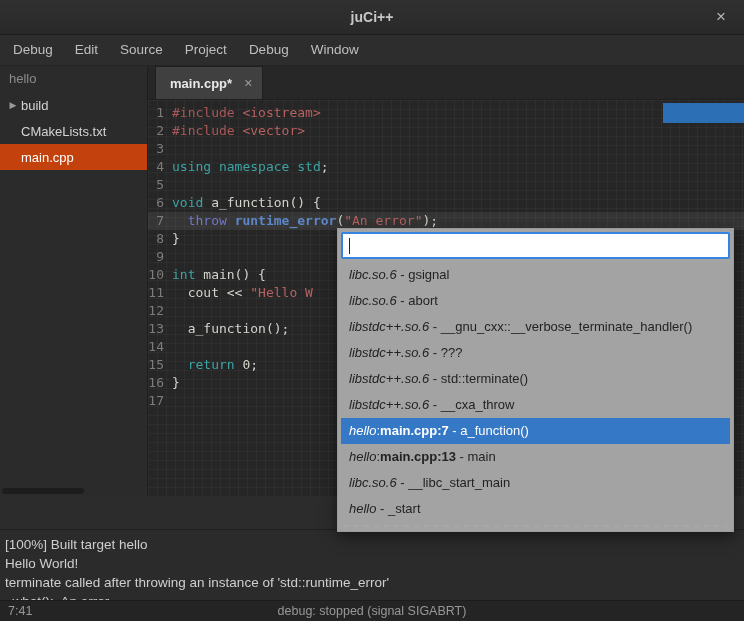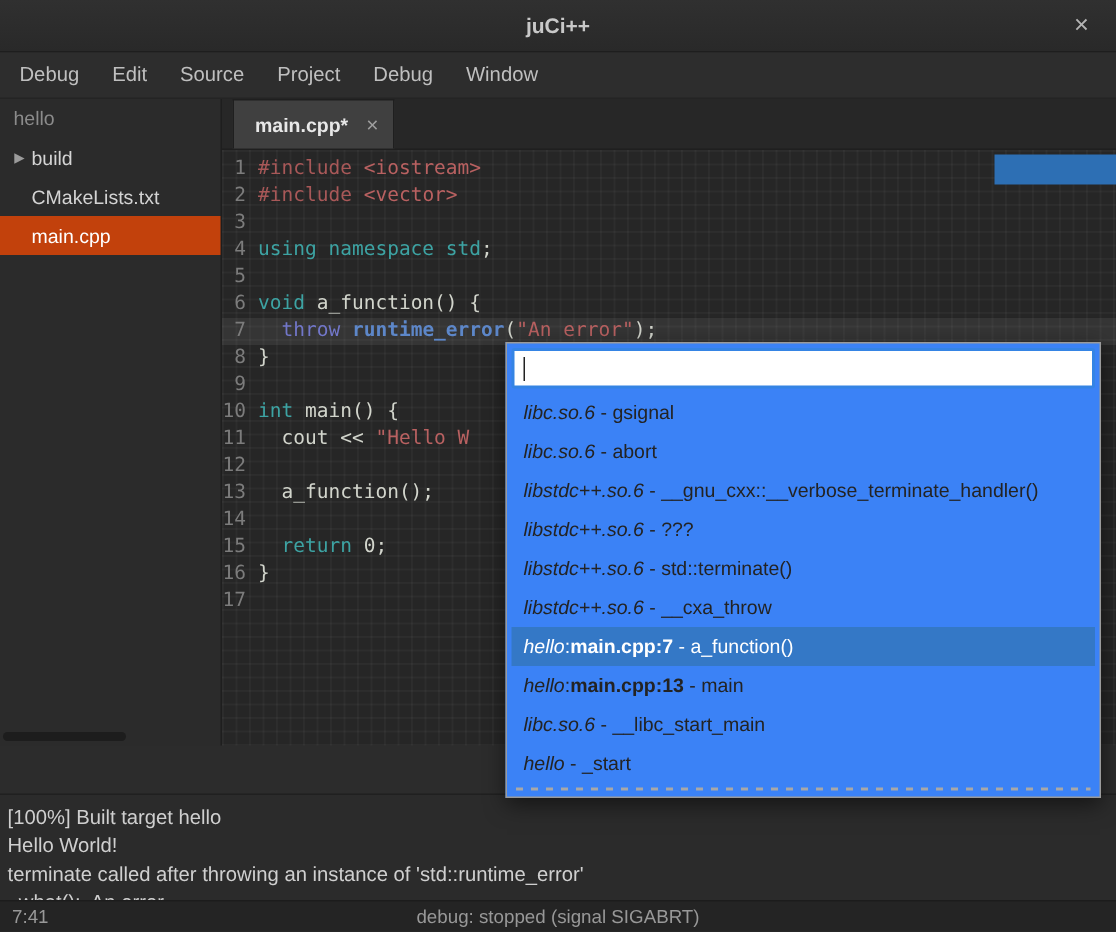--- a/index.html
+++ b/index.html
@@ -68,21 +68,21 @@
   .console-line { line-height:19px; color:#cfcfcf; font-size:13.5px; white-space:pre; }
 
   
   .statusbar { position:absolute; top:600px; left:0; right:0; height:21px; background:#242424;
     border-top:1px solid #1c1c1c; }
   .status-left { position:absolute; left:8px; line-height:20px; color:#989898; font-size:12.5px; }
   .status-center { position:absolute; left:0; right:0; text-align:center; line-height:20px;
     color:#989898; font-size:12.5px; }
 
   
-  .popup { position:absolute; left:337px; top:228px; width:397px; background:#3b82f6;
+  .popup { position:absolute; left:337px; top:228px; width:397px; background:#a3a3a3;
     border:1px solid #9a9a9a; box-shadow:0 4px 14px rgba(0,0,0,0.55); z-index:30; padding:3px; }
   .popup-entry { height:27px; border:2px solid #3584e4; background:#ffffff; border-radius:2px;
     position:relative; margin-bottom:3px; }
   .caret { position:absolute; left:6px; top:4px; width:1px; height:16px; background:#222222; }
   .popup-item { height:26px; line-height:26px; padding-left:8px; font-size:13px; color:#232323;
     white-space:nowrap; overflow:hidden; }
   .popup-item.selected { background:#3478c6; color:#ffffff; }
   .seg-i { font-style:italic; }
   .seg-b { font-weight:bold; }
   .popup-undershoot { height:2px; margin:3px 3px 1px;

